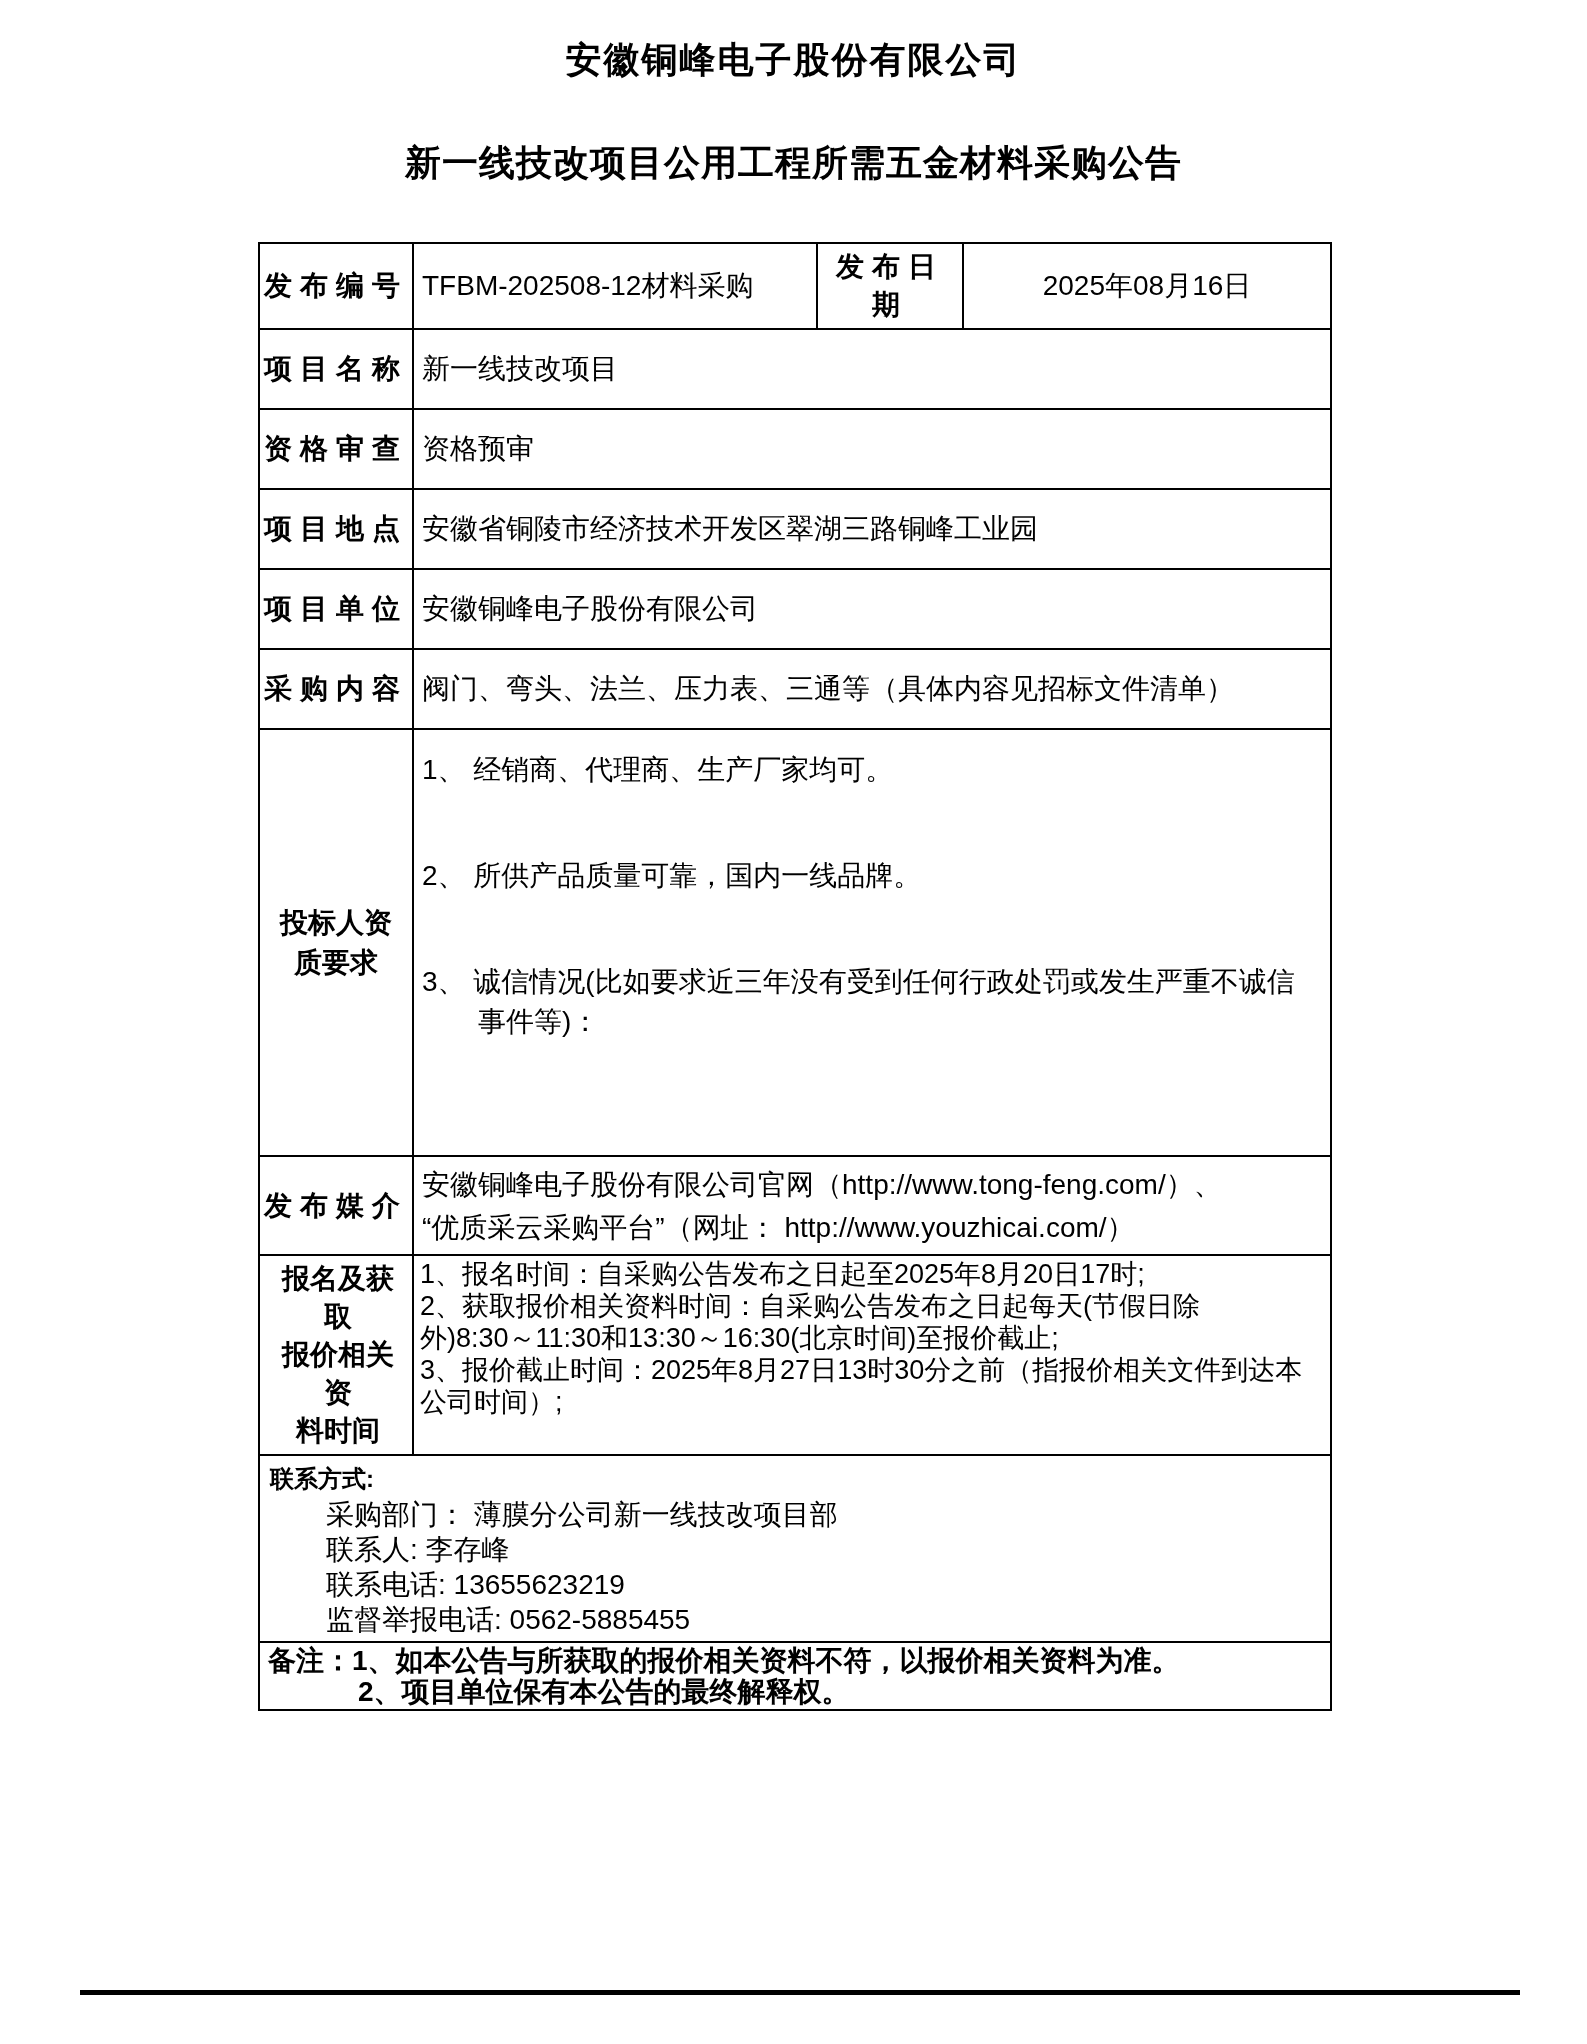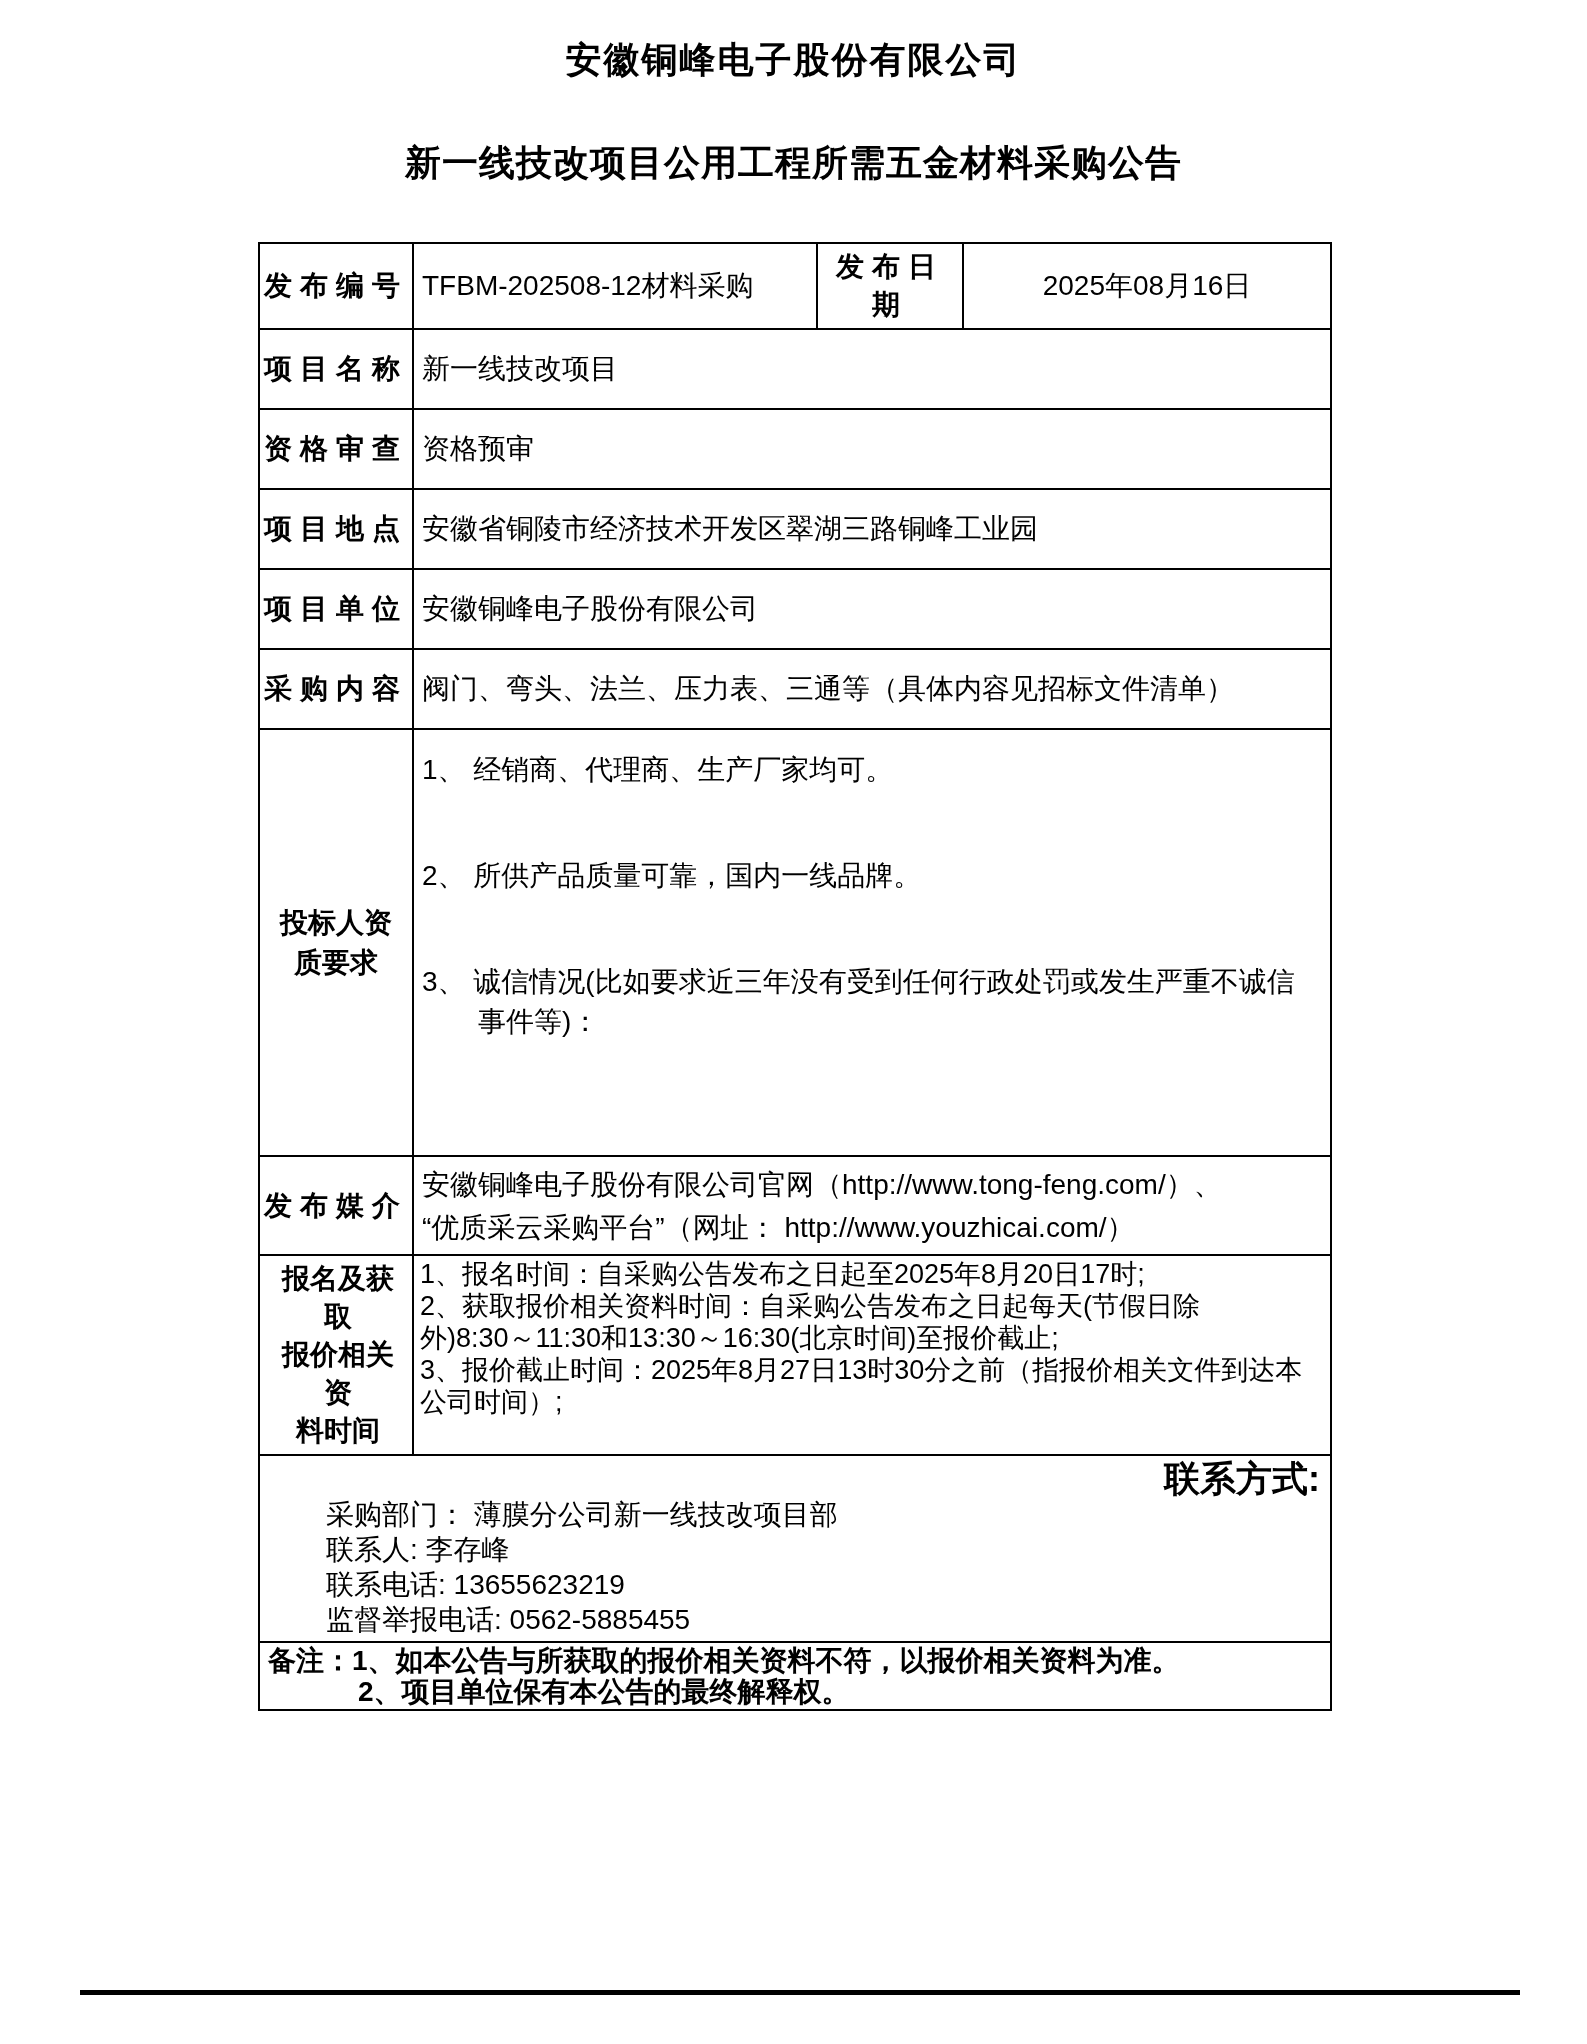--- a/index.html
+++ b/index.html
@@ -58,21 +58,21 @@
     line-height:40px;
     white-space:pre-line;
     padding-left:56px;
     text-indent:-56px;
   }
   .qual-item:last-child { margin-bottom:0; }
   td.media-cell { white-space:pre-line; line-height:43px; padding:2px 8px; }
   td.signup-label { white-space:pre-line; line-height:38px; font-weight:bold; text-align:center;padding-left:12px; }
   td.signup-cell { white-space:pre-line; line-height:32px; font-size:27px; padding:2px 6px; vertical-align:top; }
   td.contact-cell { vertical-align:top; padding:4px 10px; }
-  .contact-heading { font-weight:bold; font-size:36px; line-height:37px;text-align:right; }
+  .contact-heading { font-weight:bold; font-size:24px; line-height:37px; }
   .contact-line { font-size:28px; line-height:35px; padding-left:56px; }
   td.remarks-cell { font-weight:bold; padding:2px 8px; vertical-align:top; }
   .remark-line1 { font-size:28px; line-height:31px; }
   .remark-line2 { font-size:28px; line-height:31px; padding-left:90px; }
   .footer-rule {
     position:absolute;
     left:80px; top:1990px;
     width:1440px; height:5px;
     background:#000000;
   }

